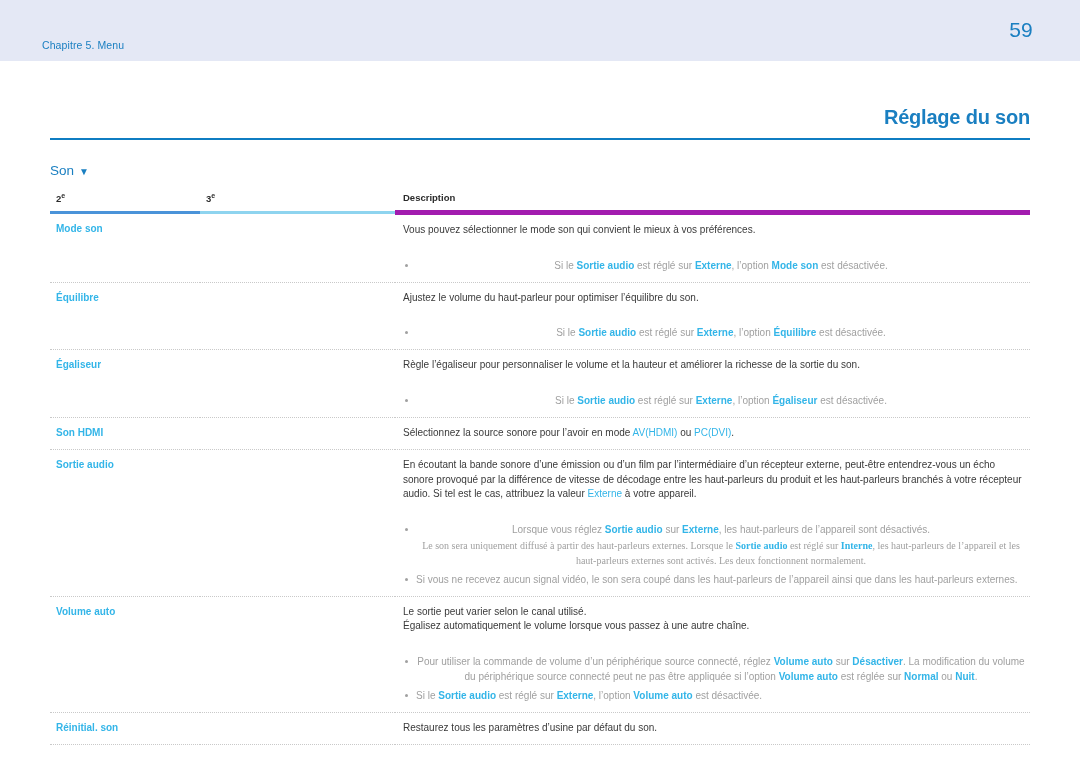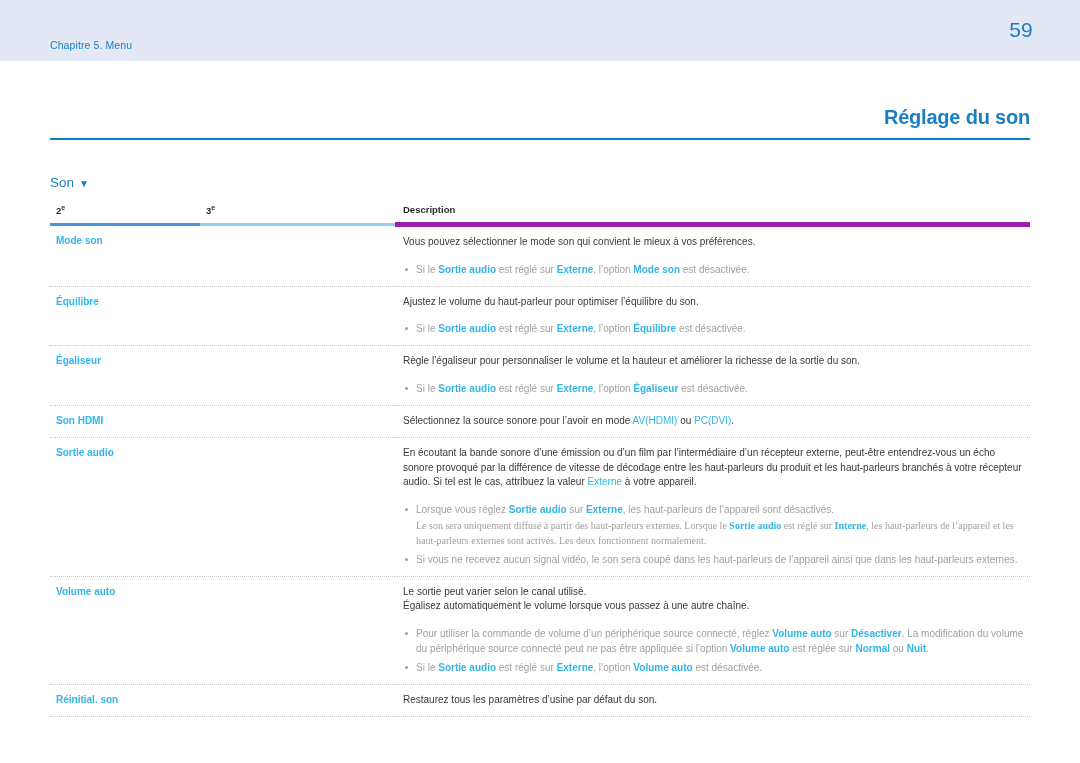--- a/index.html
+++ b/index.html
@@ -16,21 +16,21 @@
   }
 
   
   .banner {
     height: 61px;
     background: #e4e8f5;
     position: relative;
   }
   .banner-chapter {
     position: absolute;
-    left: 50px;
+    left: 42px;
     top: 39px;
     font-size: 10.5px;
     color: #1a7fc1;
     letter-spacing: .1px;
     white-space: nowrap;
   }
   .banner-page {
     position: absolute;
     right: 47px;
     top: 18px;
@@ -55,21 +55,21 @@
     text-align: right;
   }
   .title-rule {
     margin-top: 9px;
     height: 2px;
     background: #0f7dc2;
     width: 980px;
   }
 
   .son-head {
-    margin-top: 35px;
+    margin-top: 23px;
     font-size: 13.5px;
     color: #1a7fc1;
     display: flex;
     align-items: center;
     gap: 5px;
   }
   .caret {
     font-size: 10px;
     line-height: 1;
     color: #1a7fc1;
@@ -124,21 +124,21 @@
     margin: 4px 0 0 0;
     padding: 0;
   }
   ul.notes > li {
     position: relative;
     padding-left: 13px;
     color: #a0a0a0;
     margin-top: 4px;
     line-height: 1.5;
   }
-  ul.notes > li:first-child { margin-top: 12px; }
+  ul.notes > li:first-child { margin-top: 20px; text-align: center; }
   ul.notes > li::before {
     content: "";
     position: absolute;
     left: 2px;
     top: 6px;
     width: 3px;
     height: 3px;
     border-radius: 50%;
     background: #a0a0a0;
   }

